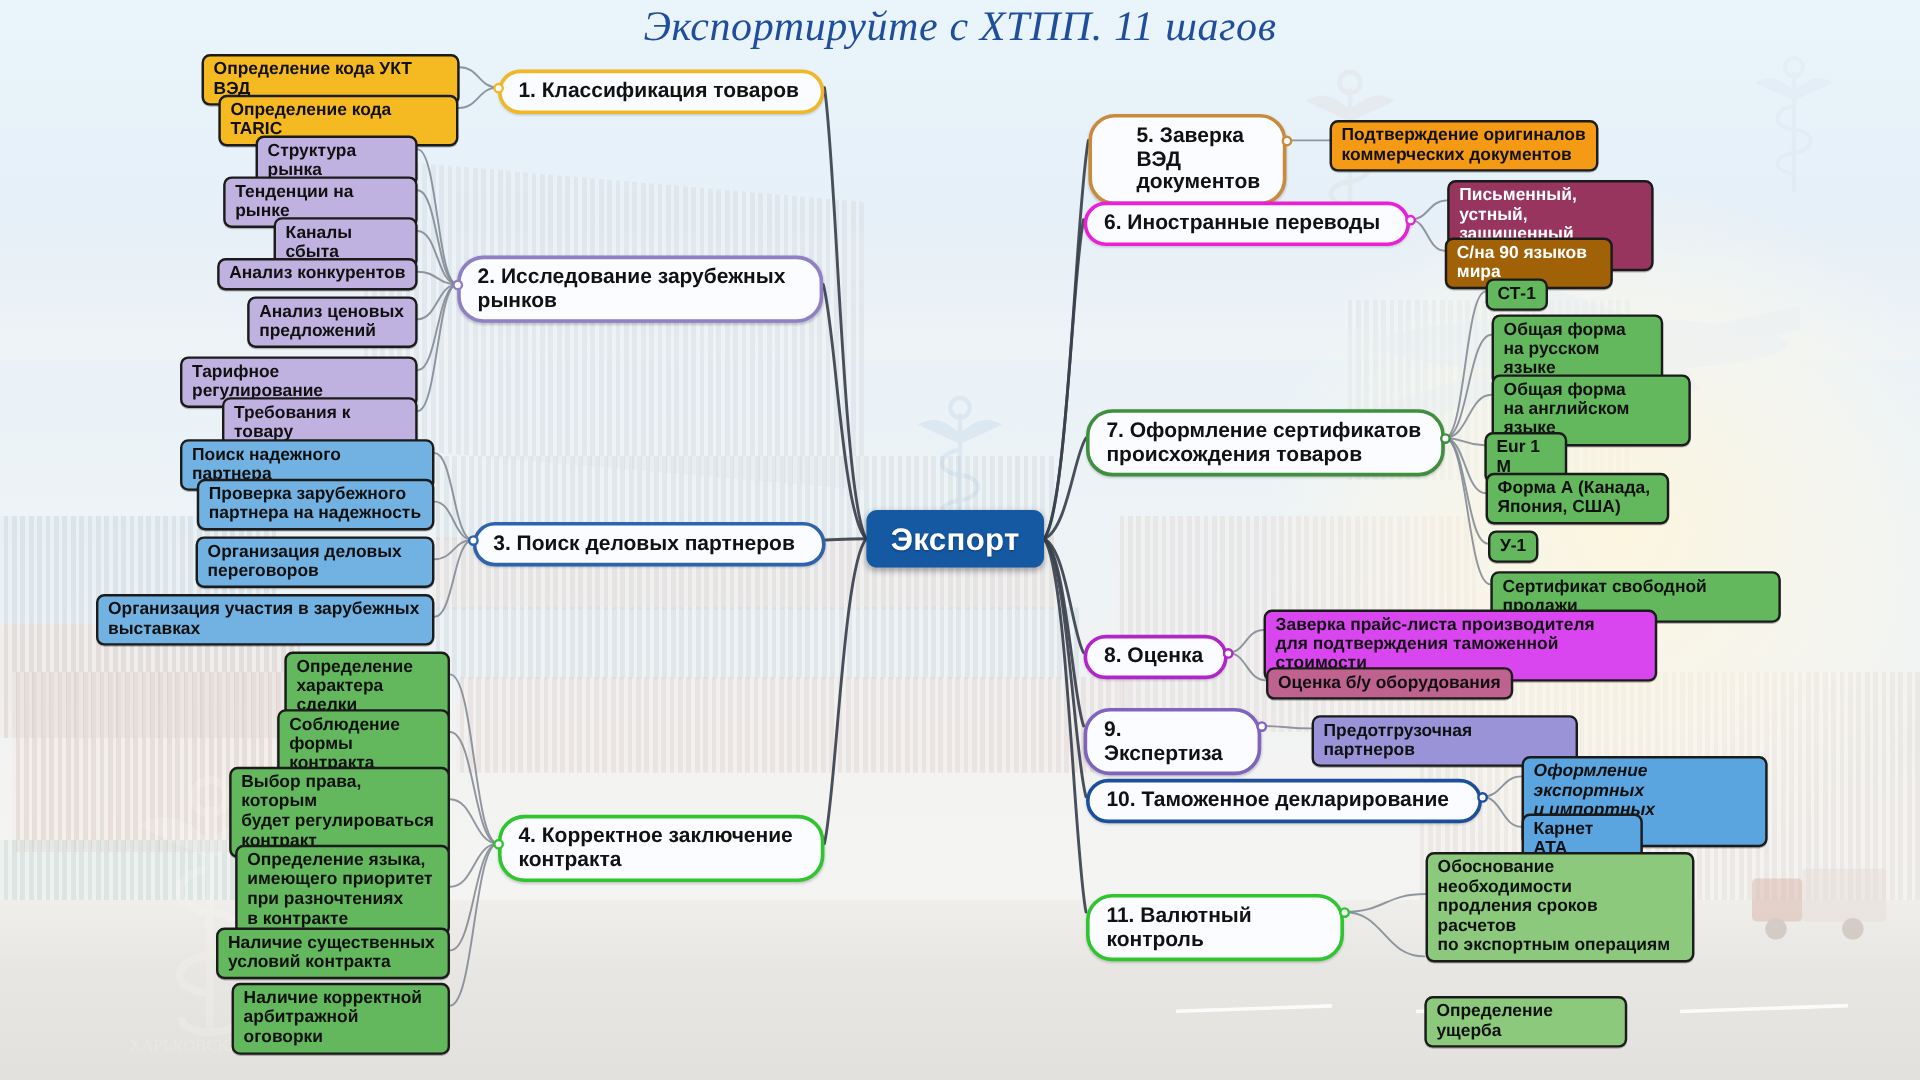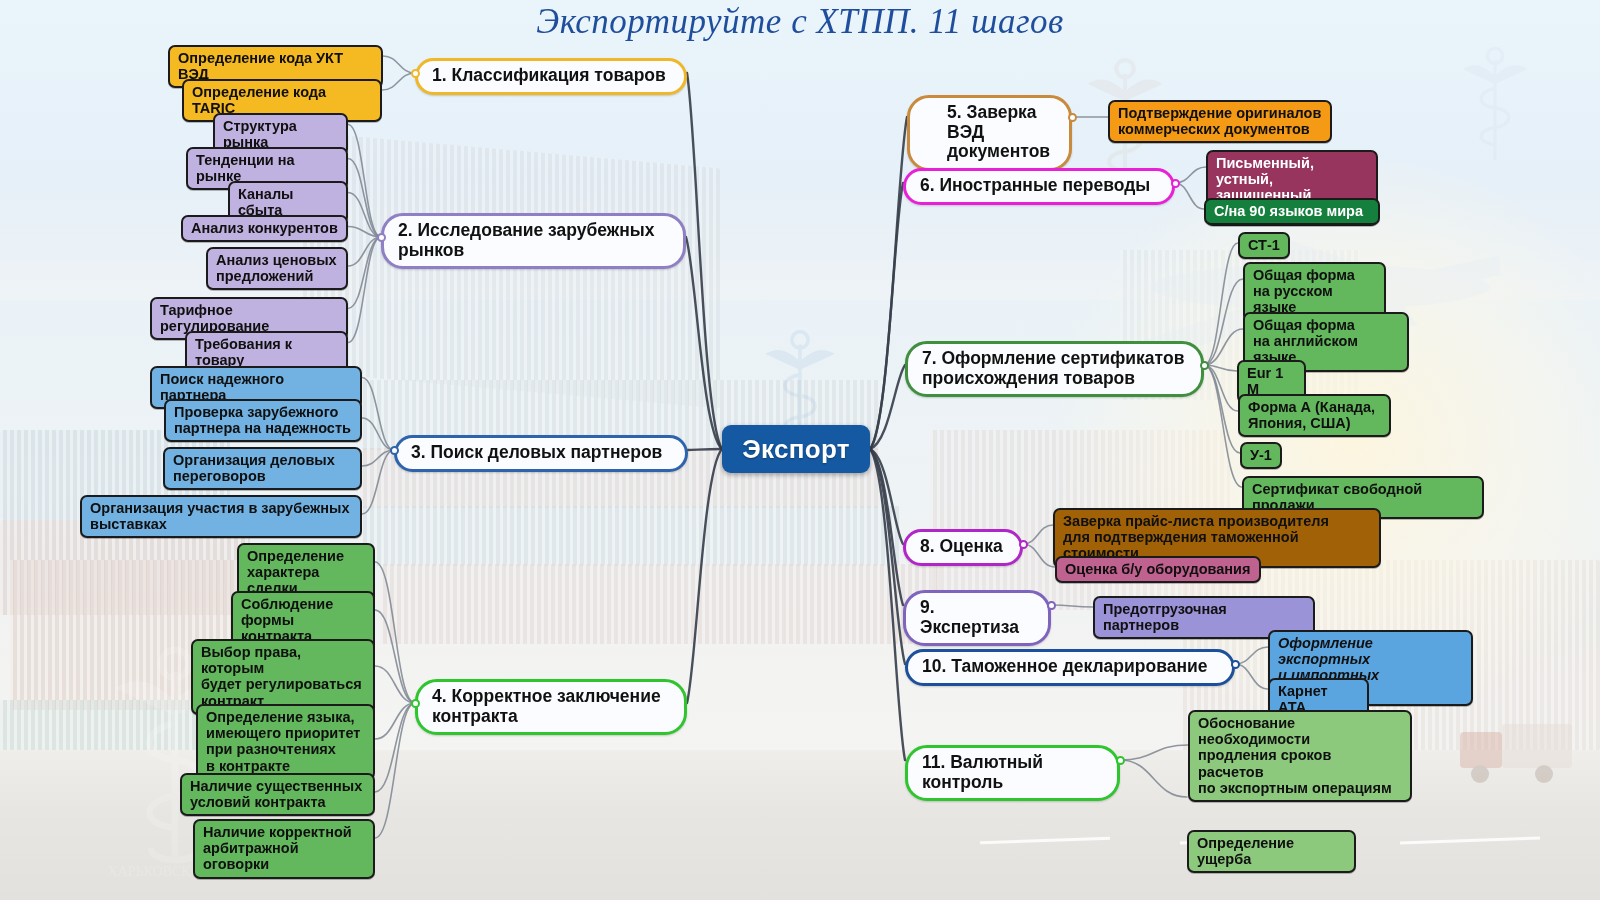--- a/index.html
+++ b/index.html
@@ -265,37 +265,37 @@
 арбитражной оговорки</span></div>
       <div class="node branch" style="left: 907px; top: 95px; width: 165px; min-height: 44px; border-color: rgb(201, 138, 60); padding-left: 37px;"><span>5. Заверка ВЭД
 документов</span></div>
       <div class="bullet" style="left: 1068px; top: 112.5px; border: 2px solid rgb(201, 138, 60);"></div>
       <div class="node leaf" style="left: 1108px; top: 100px; width: 224px; min-height: 34px; background: rgb(245, 154, 20); color: rgb(16, 16, 16);"><span>Подтверждение оригиналов
 коммерческих документов</span></div>
       <div class="node branch" style="left: 903px; top: 168px; width: 272px; min-height: 30px; border-color: rgb(232, 32, 216);"><span>6. Иностранные переводы</span></div>
       <div class="bullet" style="left: 1171px; top: 178.5px; border: 2px solid rgb(232, 32, 216);"></div>
       <div class="node leaf" style="left: 1206px; top: 150px; width: 172px; min-height: 34px; background: rgb(151, 53, 95); color: rgb(255, 255, 255);"><span>Письменный, устный,
 защищенный перевод</span></div>
-      <div class="node leaf" style="left: 1204px; top: 198px; width: 176px; min-height: 22px; background: #15803d; color: rgb(255, 255, 255);"><span>С/на 90 языков мира</span></div>
+      <div class="node leaf" style="left: 1204px; top: 198px; width: 140px; min-height: 22px; background: #a16207; color: rgb(255, 255, 255);"><span>С/на 90 языков мира</span></div>
       <div class="node branch" style="left: 905px; top: 341px; width: 299px; min-height: 48px; border-color: rgb(63, 143, 63);"><span>7. Оформление сертификатов
 происхождения товаров</span></div>
       <div class="bullet" style="left: 1200px; top: 360.5px; border: 2px solid rgb(63, 143, 63);"></div>
       <div class="node leaf" style="left: 1238px; top: 232px; width: 52px; min-height: 22px; background: rgb(99, 183, 92); color: rgb(16, 16, 16);"><span>СТ-1</span></div>
       <div class="node leaf" style="left: 1243px; top: 262px; width: 143px; min-height: 34px; background: rgb(99, 183, 92); color: rgb(16, 16, 16);"><span>Общая форма
 на русском языке</span></div>
       <div class="node leaf" style="left: 1243px; top: 312px; width: 166px; min-height: 34px; background: rgb(99, 183, 92); color: rgb(16, 16, 16);"><span>Общая форма
 на английском языке</span></div>
       <div class="node leaf" style="left: 1237px; top: 360px; width: 69px; min-height: 22px; background: rgb(99, 183, 92); color: rgb(16, 16, 16);"><span>Eur 1 M</span></div>
       <div class="node leaf" style="left: 1238px; top: 394px; width: 153px; min-height: 34px; background: rgb(99, 183, 92); color: rgb(16, 16, 16);"><span>Форма А (Канада,
 Япония, США)</span></div>
       <div class="node leaf" style="left: 1240px; top: 442px; width: 42px; min-height: 22px; background: rgb(99, 183, 92); color: rgb(16, 16, 16);"><span>У-1</span></div>
       <div class="node leaf" style="left: 1242px; top: 476px; width: 242px; min-height: 22px; background: rgb(99, 183, 92); color: rgb(16, 16, 16);"><span>Сертификат свободной продажи</span></div>
       <div class="node branch" style="left: 903px; top: 529px; width: 120px; min-height: 30px; border-color: rgb(177, 38, 201);"><span>8. Оценка</span></div>
       <div class="bullet" style="left: 1019px; top: 539.5px; border: 2px solid rgb(177, 38, 201);"></div>
-      <div class="node leaf" style="left: 1053px; top: 508px; width: 328px; min-height: 34px; background: #a16207; color: rgb(16, 16, 16);"><span>Заверка прайс-листа производителя
+      <div class="node leaf" style="left: 1053px; top: 508px; width: 328px; min-height: 34px; background: #d946ef; color: rgb(16, 16, 16);"><span>Заверка прайс-листа производителя
 для подтверждения таможенной стоимости</span></div>
       <div class="node leaf" style="left: 1055px; top: 556px; width: 206px; min-height: 22px; background: rgb(192, 98, 143); color: rgb(16, 16, 16);"><span>Оценка б/у оборудования</span></div>
       <div class="node branch" style="left: 903px; top: 590px; width: 148px; min-height: 30px; border-color: rgb(127, 100, 189);"><span>9. Экспертиза</span></div>
       <div class="bullet" style="left: 1047px; top: 600.5px; border: 2px solid rgb(127, 100, 189);"></div>
       <div class="node leaf" style="left: 1093px; top: 596px; width: 222px; min-height: 22px; background: rgb(154, 147, 216); color: rgb(16, 16, 16);"><span>Предотгрузочная партнеров</span></div>
       <div class="node branch" style="left: 905px; top: 649px; width: 330px; min-height: 30px; border-color: rgb(28, 79, 156);"><span>10. Таможенное декларирование</span></div>
       <div class="bullet" style="left: 1231px; top: 659.5px; border: 2px solid rgb(28, 79, 156);"></div>
       <div class="node leaf" style="left: 1268px; top: 630px; width: 205px; min-height: 34px; background: rgb(90, 165, 224); color: rgb(16, 16, 16); font-style: italic;"><span>Оформление экспортных
 и импортных деклараций</span></div>
       <div class="node leaf" style="left: 1268px; top: 678px; width: 101px; min-height: 22px; background: rgb(90, 165, 224); color: rgb(16, 16, 16);"><span>Карнет АТА</span></div>

